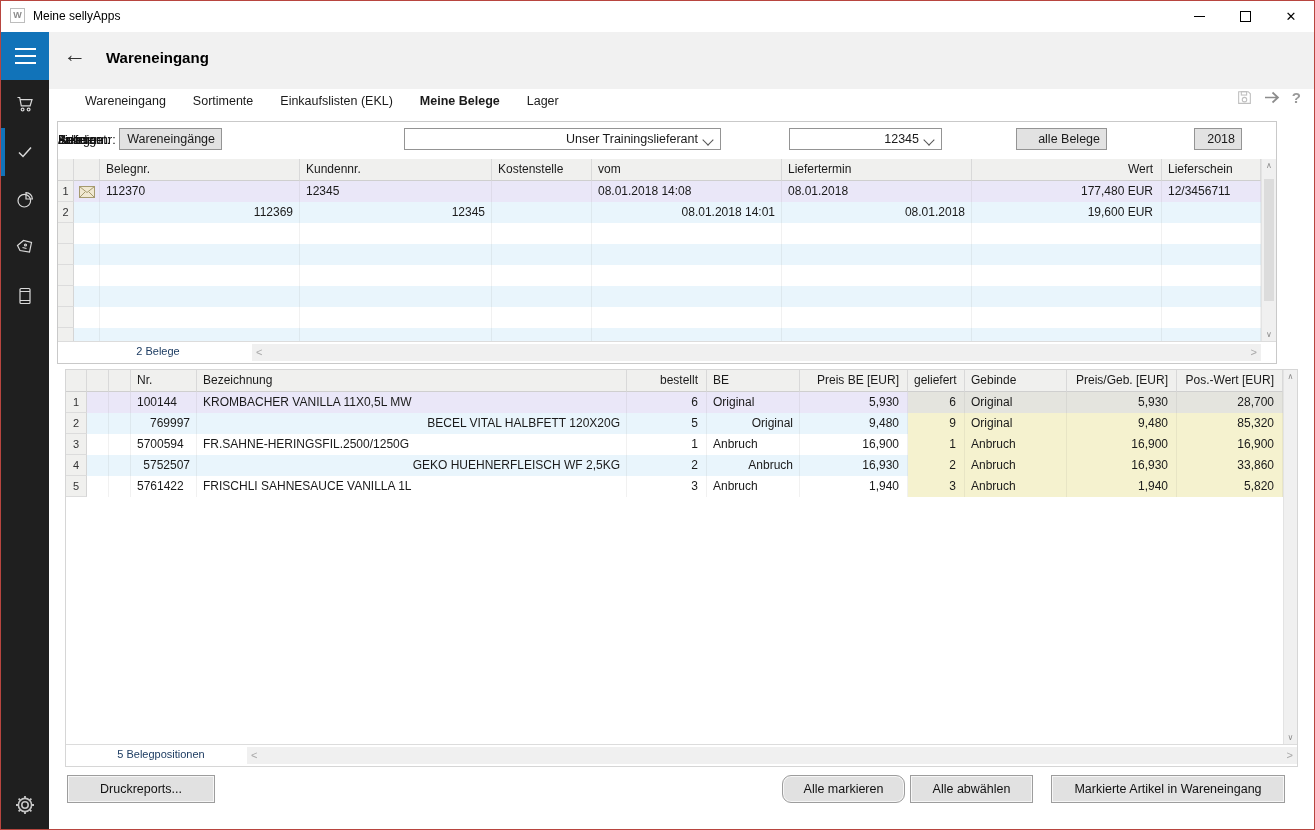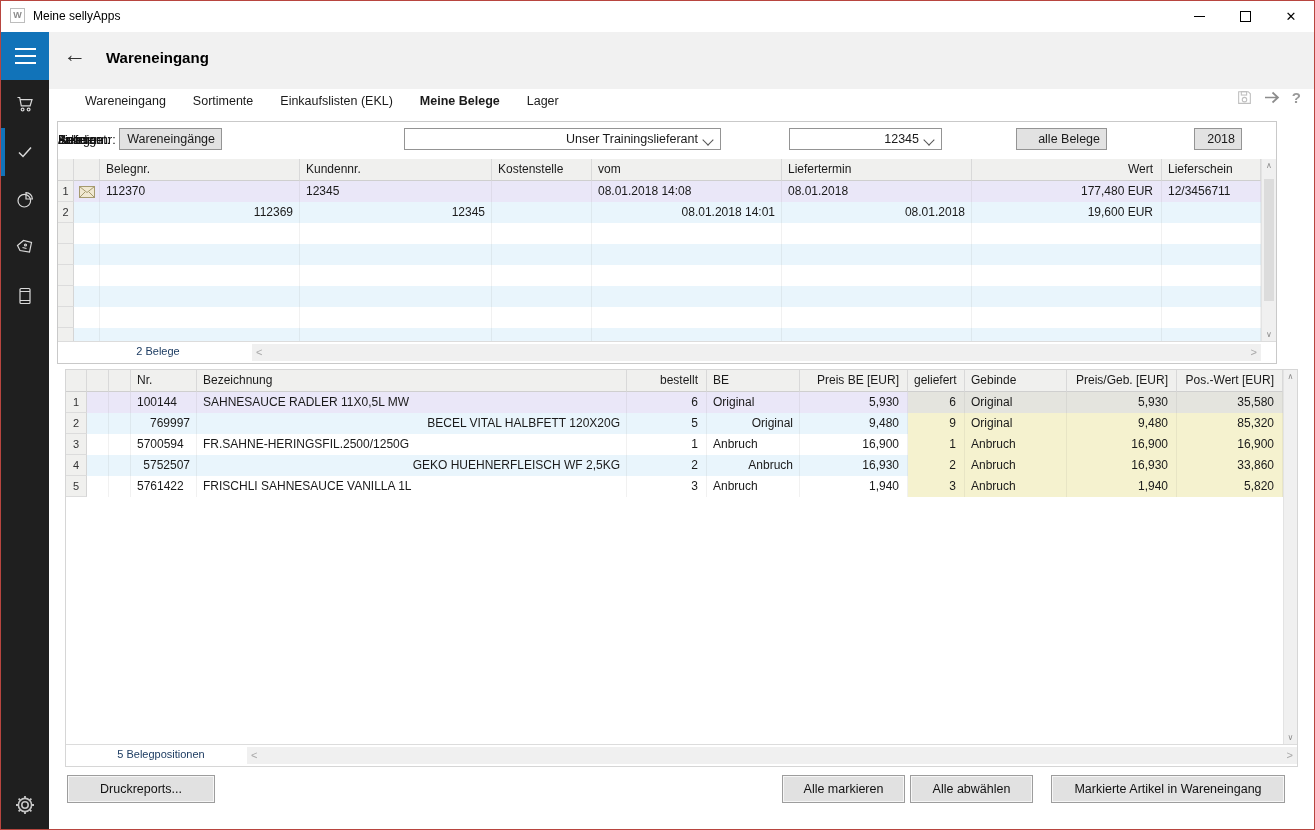--- a/index.html
+++ b/index.html
@@ -69,21 +69,21 @@
   #t2vscroll{right:0;top:0;width:14px;height:375px;}
   .varrow{position:absolute;left:0;right:0;height:14px;text-align:center;font-size:8px;color:#8a8a8a;line-height:14px;}
   .vthumb{position:absolute;left:2px;right:2px;background:#dcdcdc;}
   .hscroll{position:absolute;top:2px;height:17px;background:#f0f0f0;}
   .harrow{position:absolute;top:2px;font-size:11px;color:#a8a8a8;line-height:13px;}
   
   .btn{position:absolute;height:28px;background:#e1e1e1;border:1px solid #9d9d9d;box-sizing:border-box;
        box-shadow:inset 0 0 0 1px #f6f6f6;display:flex;align-items:center;justify-content:center;
        font-size:12.5px;color:#111;white-space:nowrap;}
   #btn-druck{left:66px;top:774px;width:148px;}
-  #btn-markieren{left:781px;top:774px;width:123px;}
+  #btn-markieren{left:781px;top:774px;width:123px;border-radius:9px;}
   #btn-abwaehlen{left:909px;top:774px;width:123px;}
   #btn-markierte{left:1050px;top:774px;width:234px;}
 </style>
 </head>
 <body>
 
 <div id="titlebar">
   <div id="app-icon">W</div>
   <div id="app-title">Meine sellyApps</div>
   <div id="win-controls">
@@ -326,28 +326,28 @@
     <div class="h ra">Preis/Geb. [EUR]</div>
     <div class="h ra">Pos.-Wert [EUR]</div>
   </div>
 
   <div id="t2body">
     <div class="t2grid selrow">
       <div class="num">1</div>
       <div class="c sel"></div>
         <div class="c sel"></div>
       <div class="c sel">100144</div>
-      <div class="c sel">SAHNESAUCE RADLER 11X0,5L MW</div>
+      <div class="c sel">KROMBACHER VANILLA 11X0,5L MW</div>
       <div class="c sel ra">6</div>
       <div class="c sel">Original</div>
       <div class="c sel ra">5,930</div>
       <div class="c gg ra">6</div>
       <div class="c gg">Original</div>
       <div class="c gg ra">5,930</div>
-      <div class="c gg ra">35,580</div>
+      <div class="c gg ra">28,700</div>
     </div>
     <div class="t2grid">
       <div class="num">2</div>
       <div class="c b"></div>
         <div class="c b"></div>
       <div class="c b">769997</div>
       <div class="c b">BECEL VITAL HALBFETT 120X20G</div>
       <div class="c b ra">5</div>
       <div class="c b">Original</div>
       <div class="c b ra">9,480</div>

